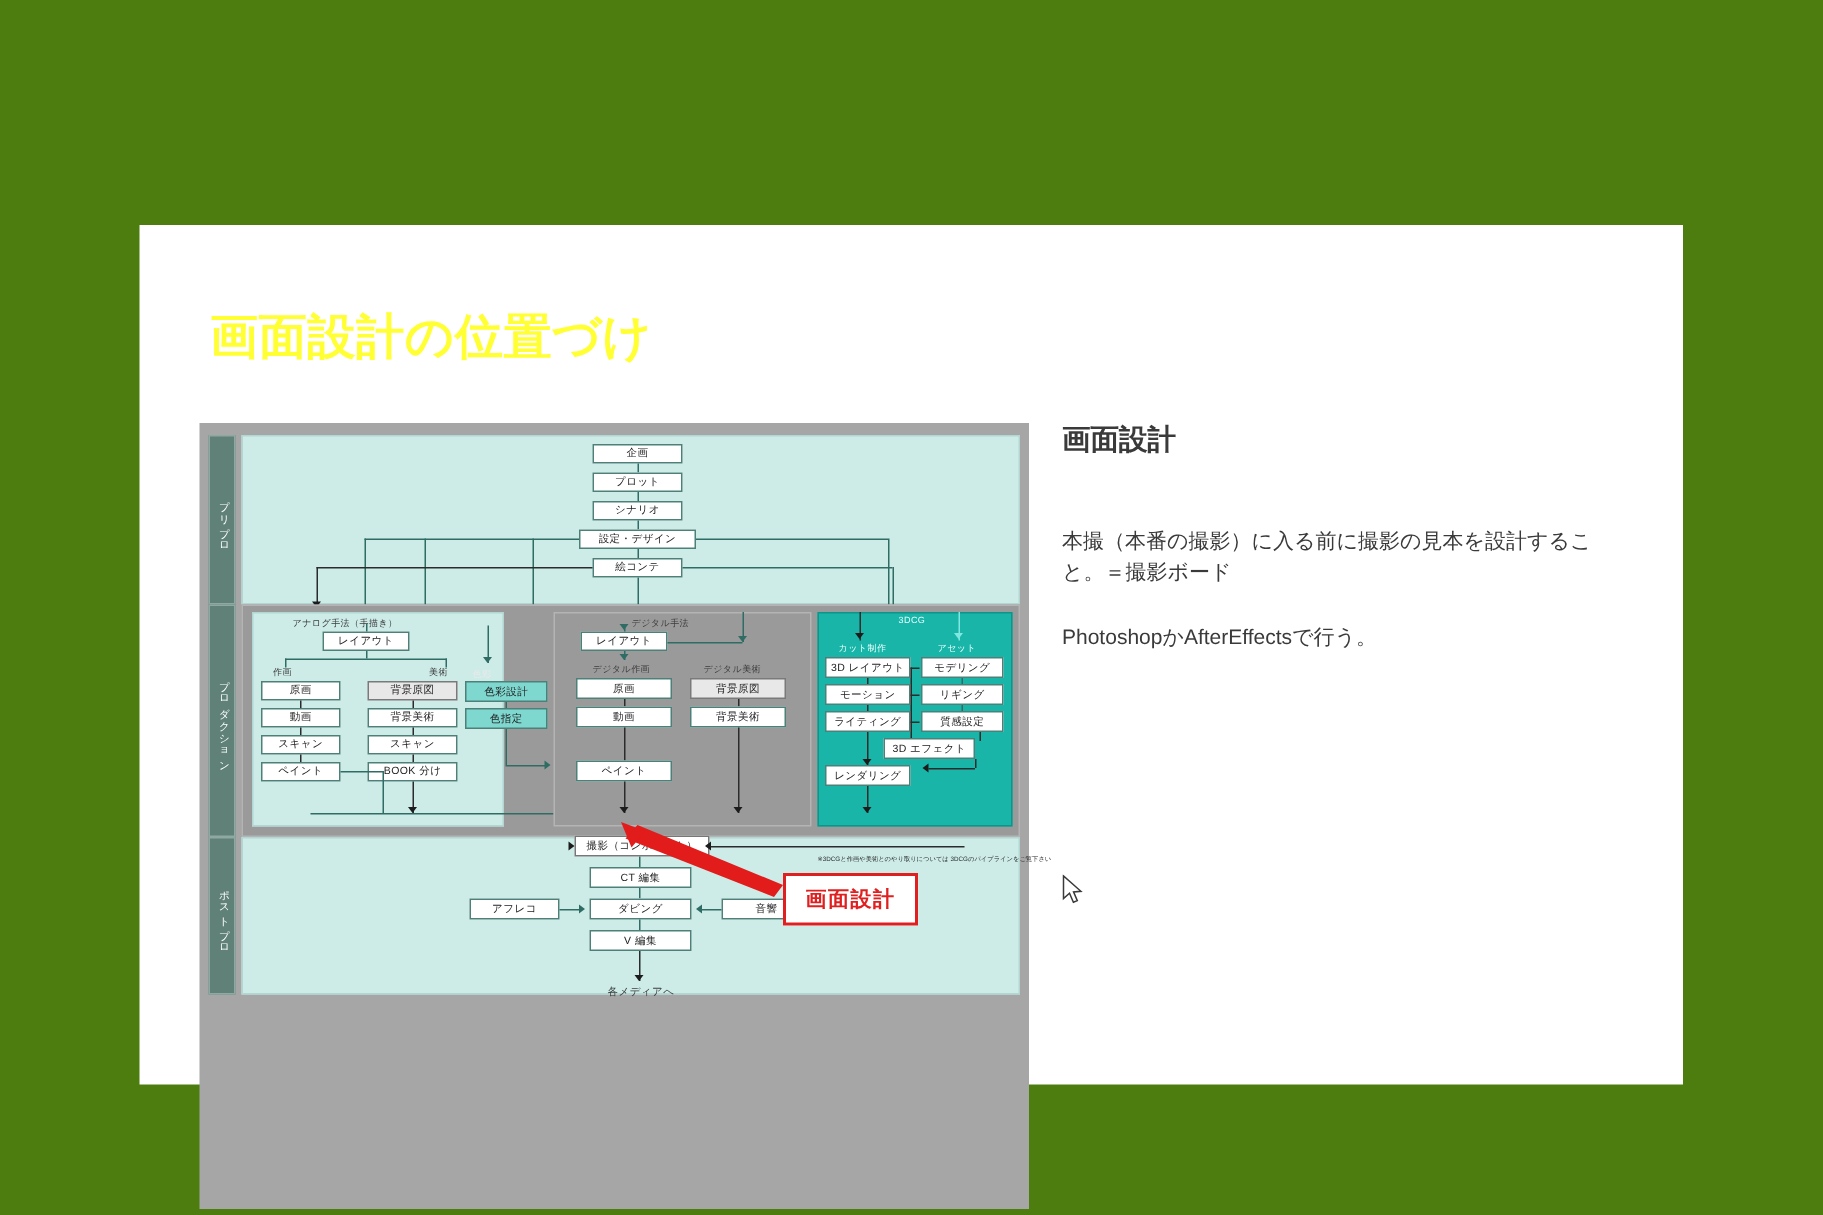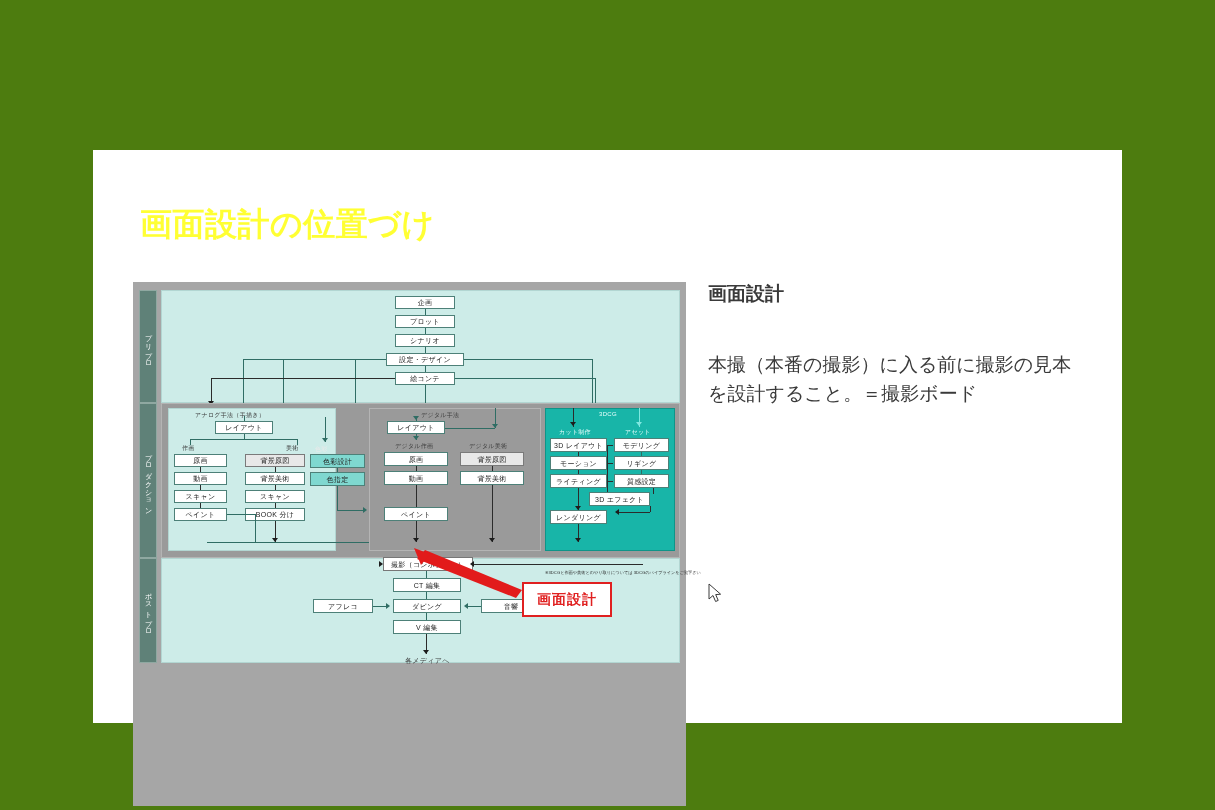--- a/index.html
+++ b/index.html
@@ -8,21 +8,21 @@
 
   
   #slide{position:absolute;left:93px;top:150px;width:1029px;height:573px;background:#fff;}
 
   #slide-title{position:absolute;left:47px;top:58px;font-size:32px;font-weight:bold;color:#ffff33;
     letter-spacing:.5px;white-space:nowrap;line-height:1;}
 
   
   #text-col{position:absolute;left:615px;top:133px;width:380px;}
   #text-heading{font-size:19px;font-weight:bold;color:#3a3a3a;line-height:1.2;margin-bottom:44px;}
-  .para{font-size:19px;color:#3a3a3a;line-height:1.55;margin-bottom:21px;}
+  .para{font-size:14px;color:#3a3a3a;line-height:1.55;margin-bottom:21px;}
   .hl{color:#cc2222;}
 
   
   #diagram{position:absolute;left:40px;top:132px;width:553px;height:524px;background:#a6a6a6;
     box-sizing:border-box;}
 
   .side{position:absolute;left:6px;width:18px;background:#5f8178;border:1px solid #8fa8a1;
     box-sizing:border-box;}
   .side span{display:block;writing-mode:vertical-rl;text-orientation:upright;color:#fff;
     font-size:7px;letter-spacing:1px;line-height:18px;text-align:center;width:100%;
@@ -78,20 +78,23 @@
 <div id="root">
 
   <div id="slide">
 
     <div id="slide-title">画面設計の位置づけ</div>
 
     <div id="text-col">
       <div id="text-heading">画面設計</div>
       <div class="para">
         <span>本撮（本番の撮影）に入る前に撮影の見本を設計すること。＝撮影ボード</span>
+      </div>
+      <div class="para">
+        <span>PhotoshopかAfterEffectsで行う。</span>
       </div>
     </div>
 
     <div id="diagram">
 
       <div class="side" style="top:8px;height:113px;">
         <span>プリプロ</span>
       </div>
       <div class="zone zone-cyan" style="top:8px;height:113px;"></div>
 

